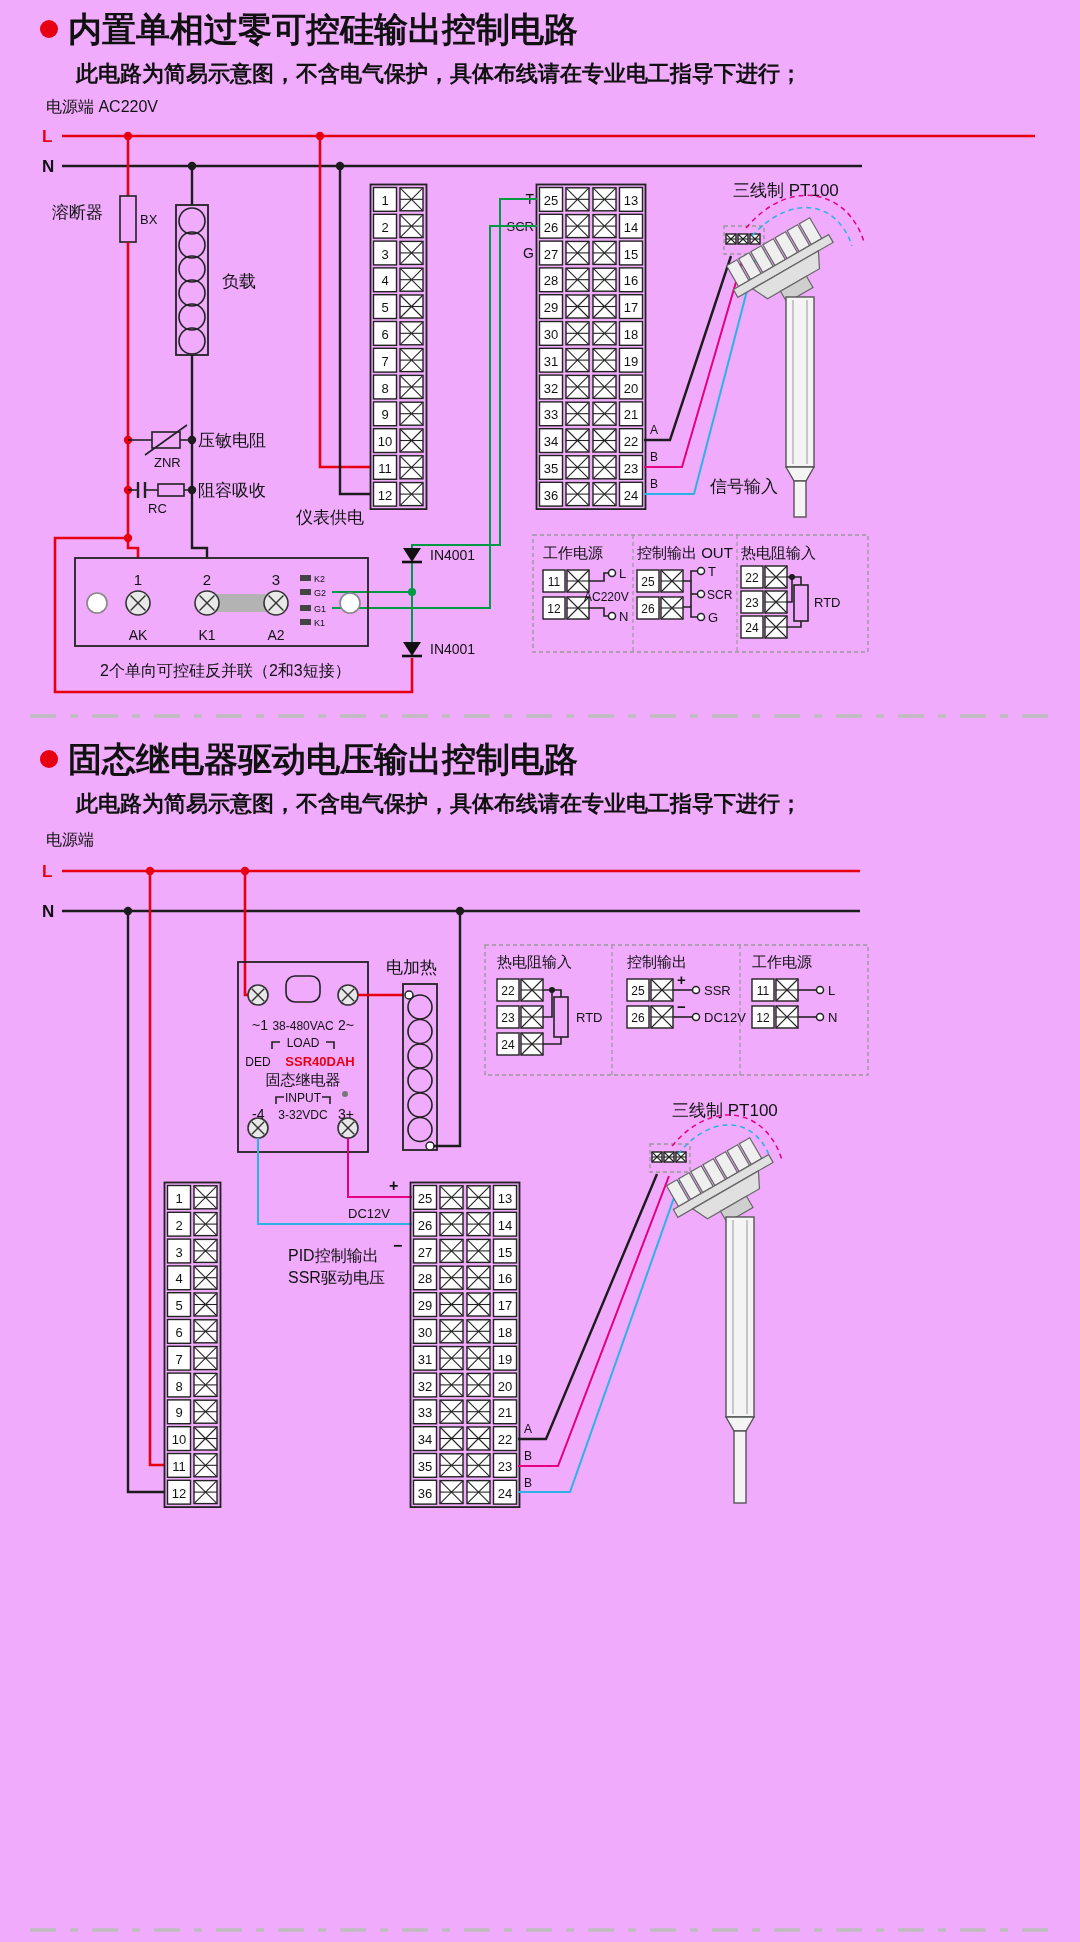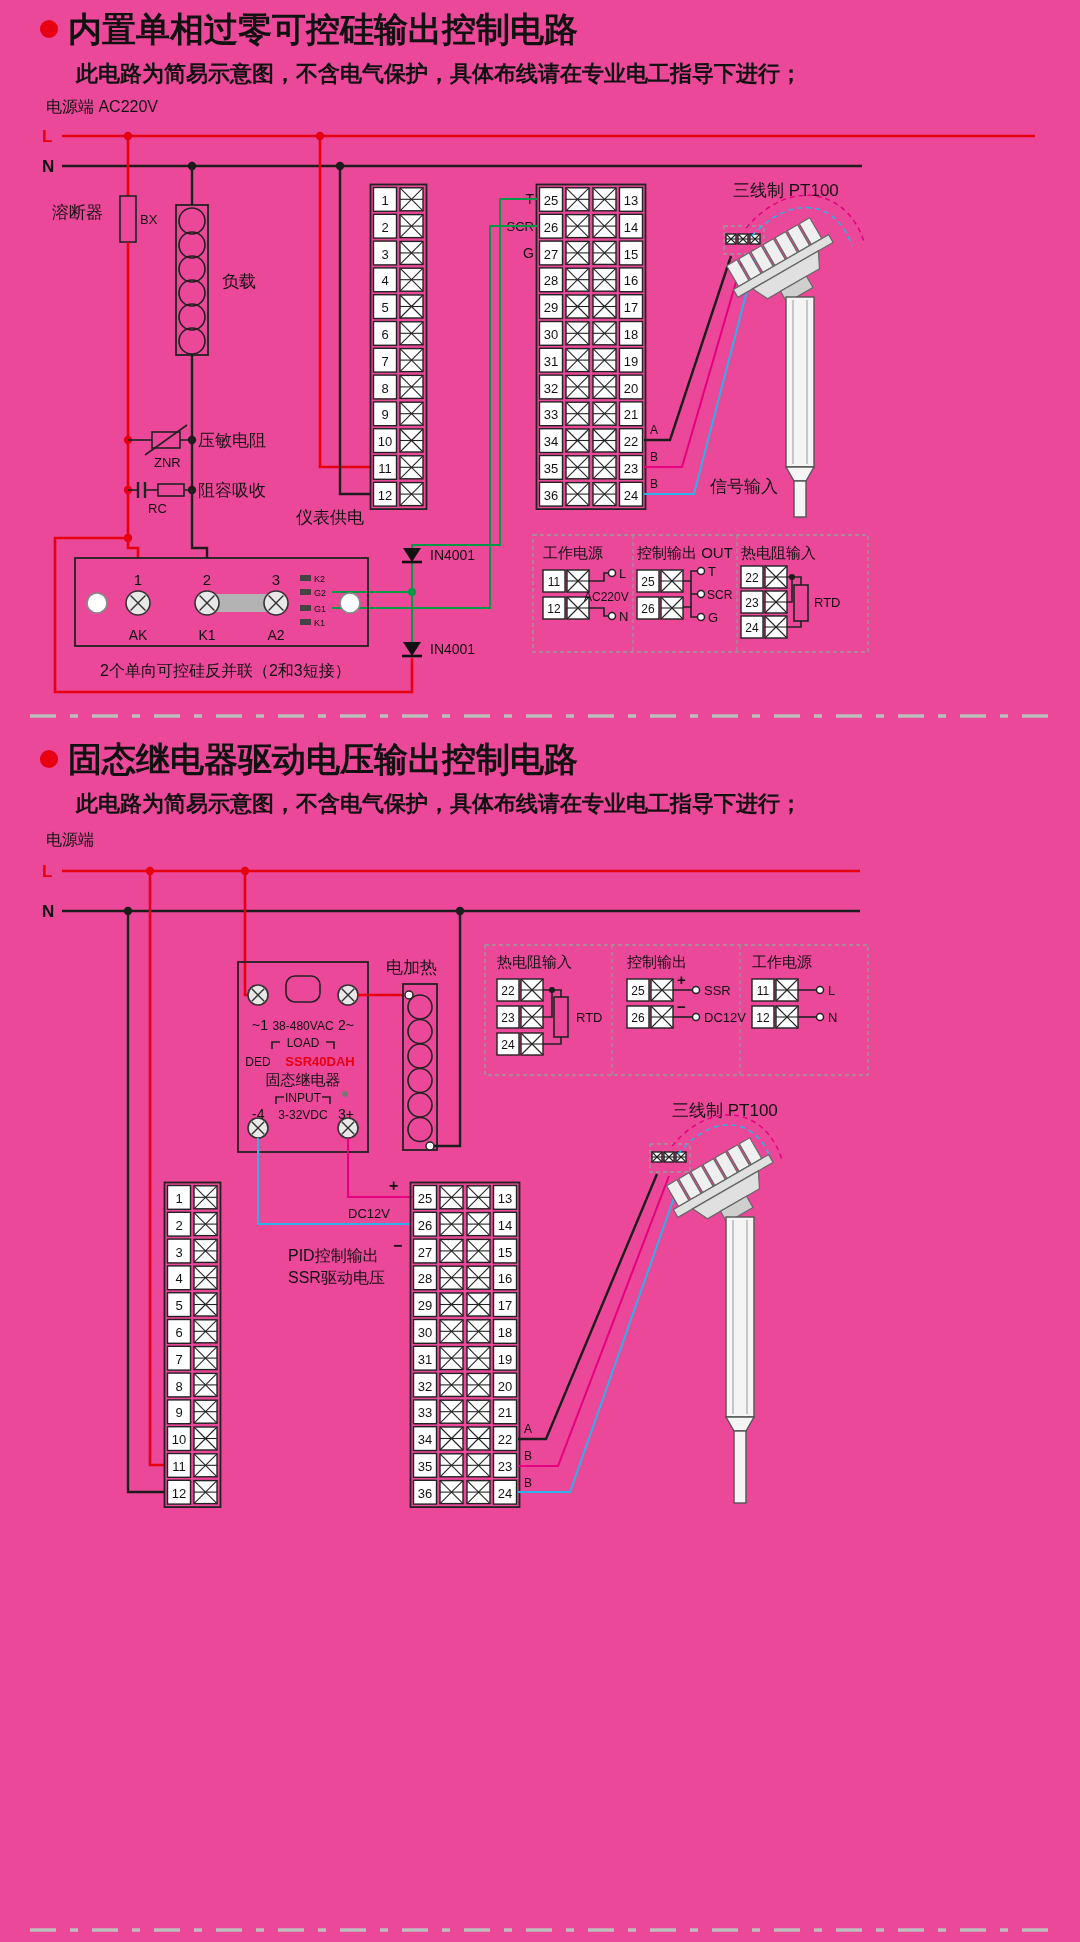--- a/index.html
+++ b/index.html
@@ -1,16 +1,16 @@
 <!DOCTYPE html>
 <html><head>
 <meta charset="utf-8">
 <style>
   html,body{margin:0;padding:0;background:#ffffff;}
-  .stage{position:relative;width:1080px;height:1942px;background:#ec4899;}
+  .stage{position:relative;width:1080px;height:1942px;background:#f0abfc;}
   svg text{font-family:"Liberation Sans","DejaVu Sans",sans-serif;fill:#111;}
   .title{font-size:34px;font-weight:bold;}
   .sub{font-size:22px;font-weight:bold;}
   .lab17{font-size:17px;}
   .lab16{font-size:16px;}
   .lab15{font-size:15px;}
   .lab14{font-size:14px;}
   .lab13{font-size:13px;}
   .lab12{font-size:12px;}
   .lab9{font-size:9px;}

